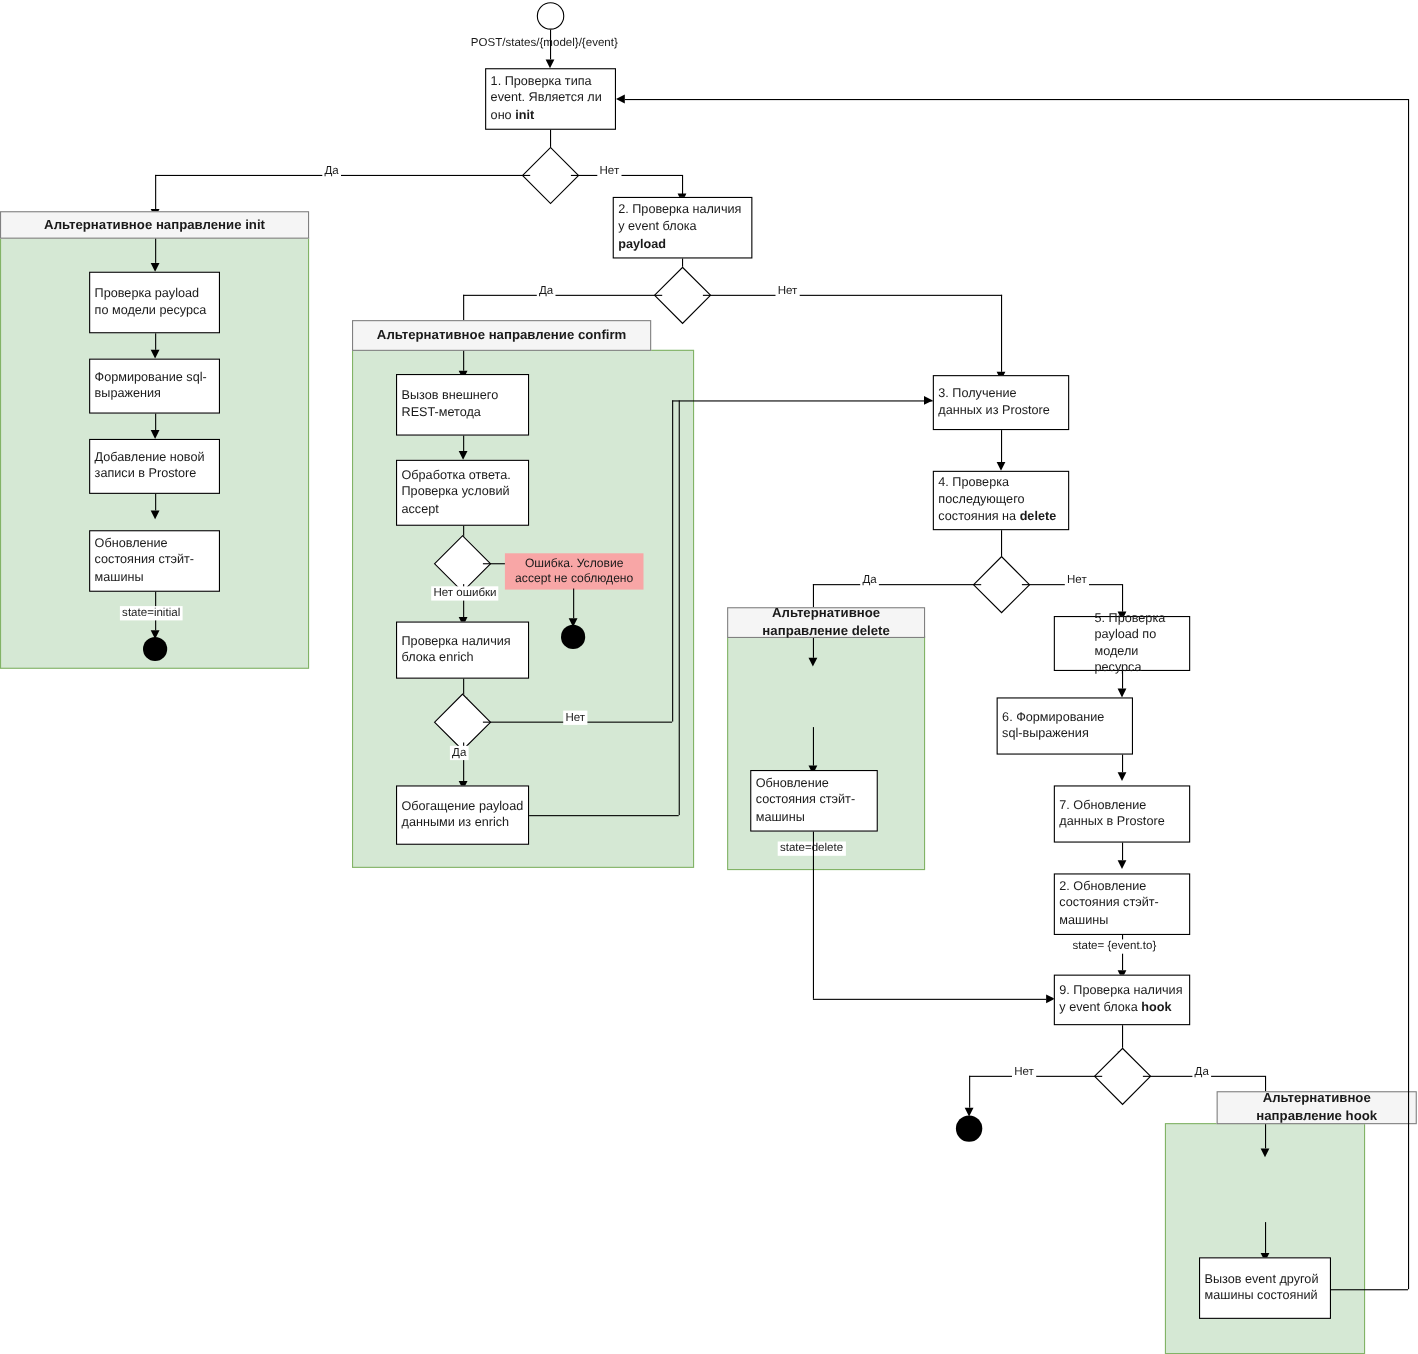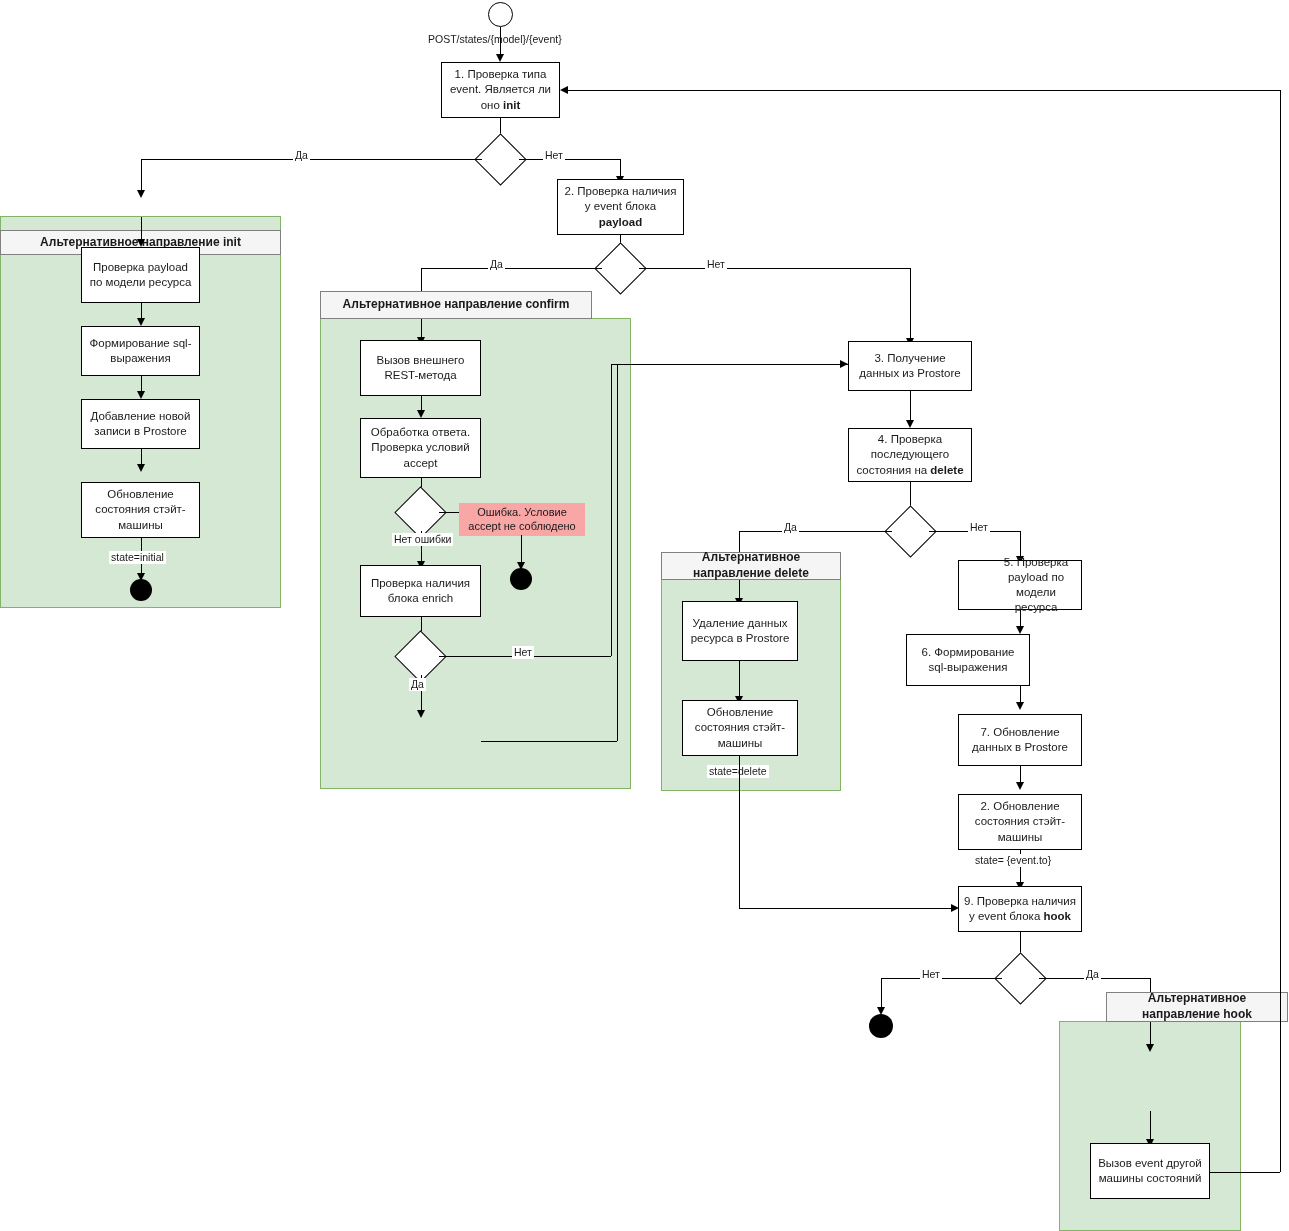--- a/index.html
+++ b/index.html
@@ -3,21 +3,21 @@
 <meta charset="utf-8">
 <style>
   html,body{margin:0;padding:0;background:#ffffff;}
   body{font-family:"Liberation Sans","DejaVu Sans",sans-serif;}
   #canvas{position:relative;width:1289px;height:1231px;background:#ffffff;overflow:hidden;}
 
   
   .node{
     position:absolute;box-sizing:border-box;
     background:#ffffff;border:1.4px solid #000000;
-    display:flex;align-items:center;justify-content:center;text-align:center;
+    display:flex;align-items:center;justify-content:center;text-align:left;
     font-size:11.5px;line-height:1.32;color:#1a1a1a;padding:2px 4px;
   }
   .node b{font-weight:bold;}
 
   
   .group{position:absolute;box-sizing:border-box;background:#d5e8d4;border:1px solid #82b366;}
   .group-head{
     position:absolute;box-sizing:border-box;background:#f5f5f5;border:1px solid #808080;
     display:flex;align-items:center;justify-content:center;text-align:center;
     font-size:12px;font-weight:bold;color:#1a1a1a;line-height:1.3;padding:2px 4px;
@@ -78,21 +78,21 @@
   <div class="v" style="left:141px;top:159px;height:33px;"></div>
   <div class="arrow-d" style="left:137px;top:190px;"></div>
   <div class="elabel" style="left:293px;top:149px;">Да</div>
 
   <div class="h" style="left:519px;top:159px;width:101px;"></div>
   <div class="v" style="left:620px;top:159px;height:19px;"></div>
   <div class="arrow-d" style="left:616px;top:176px;"></div>
   <div class="elabel" style="left:543px;top:149px;">Нет</div>
 
   <div class="group" style="left:0px;top:216px;width:281px;height:392px;"></div>
-  <div class="group-head" style="left:0px;top:192px;width:281px;height:25px;margin-top:38px;">
+  <div class="group-head" style="left:0px;top:192px;width:281px;height:25px;">
     <span>Альтернативное направление init</span>
   </div>
 
   <div class="v" style="left:141px;top:217px;height:22px;"></div>
   <div class="arrow-d" style="left:137px;top:239px;"></div>
 
   <div class="node" style="left:81px;top:247px;width:119px;height:56px;">
     <span>Проверка payload по модели ресурса</span>
   </div>
   <div class="v" style="left:141px;top:303px;height:15px;"></div>
@@ -182,20 +182,23 @@
     </div>
 
   <div class="h" style="left:439px;top:656px;width:172px;"></div>
   <div class="v" style="left:611px;top:364px;height:292px;"></div>
   <div class="elabel" style="left:512px;top:646px;">Нет</div>
 
   <div class="v" style="left:421px;top:675px;height:35px;"></div>
   <div class="arrow-d" style="left:417px;top:710px;"></div>
   <div class="elabel" style="left:409px;top:678px;">Да</div>
 
+  <div class="node" style="left:360px;top:714px;width:121px;height:54px;">
+    <span>Обогащение payload данными из enrich</span>
+  </div>
 
   <div class="h" style="left:481px;top:741px;width:136px;"></div>
   <div class="v" style="left:617px;top:364px;height:377px;"></div>
 
   <div class="h" style="left:611px;top:364px;width:237px;"></div>
   <div class="arrow-r" style="left:840px;top:360px;"></div>
 
   <div class="node" style="left:848px;top:341px;width:124px;height:50px;">
     <span>3. Получение данных из Prostore</span>
   </div>
@@ -222,23 +225,20 @@
   <div class="elabel" style="left:968px;top:521px;">Нет</div>
 
   <div class="group" style="left:661px;top:578px;width:180px;height:213px;"></div>
   <div class="group-head" style="left:661px;top:552px;width:180px;height:28px;">
     <span>Альтернативное направление delete</span>
   </div>
 
   <div class="v" style="left:739px;top:580px;height:18px;"></div>
   <div class="arrow-d" style="left:735px;top:598px;"></div>
 
-  <div class="node" style="left:682px;top:601px;width:116px;height:60px;">
-    <span>Удаление данных ресурса в Prostore</span>
-  </div>
   <div class="v" style="left:739px;top:661px;height:35px;"></div>
   <div class="arrow-d" style="left:735px;top:696px;"></div>
 
   <div class="node" style="left:682px;top:700px;width:116px;height:56px;">
     <span>Обновление состояния стэйт-машины</span>
   </div>
   <div class="elabel" style="left:707px;top:765px;">state=delete</div>
 
   <div class="v" style="left:739px;top:756px;height:152px;"></div>
   <div class="h" style="left:739px;top:908px;width:212px;"></div>

